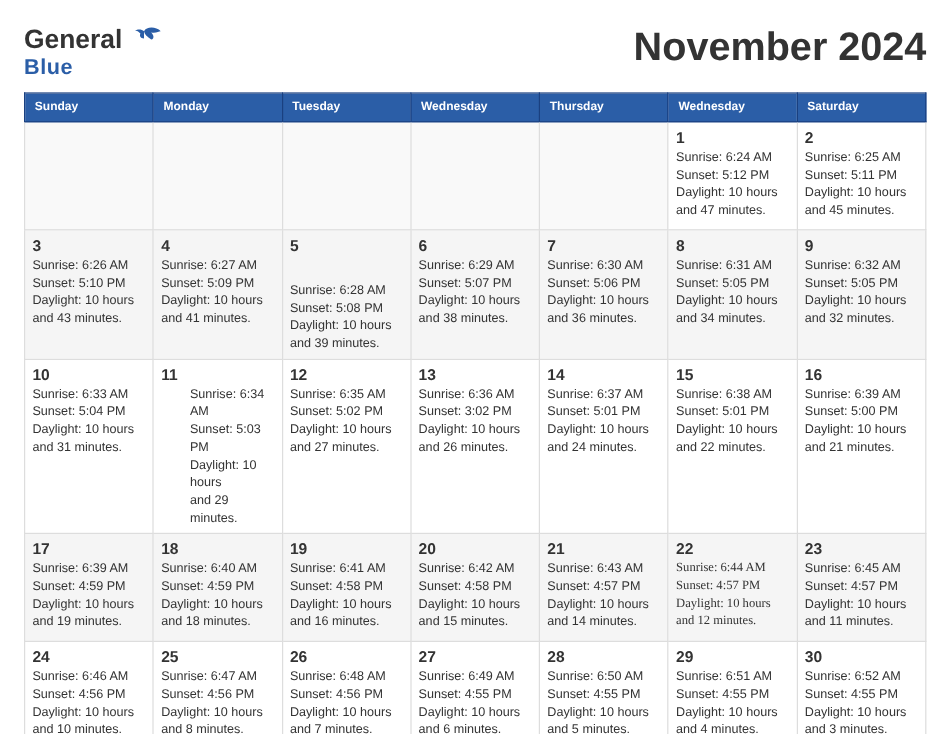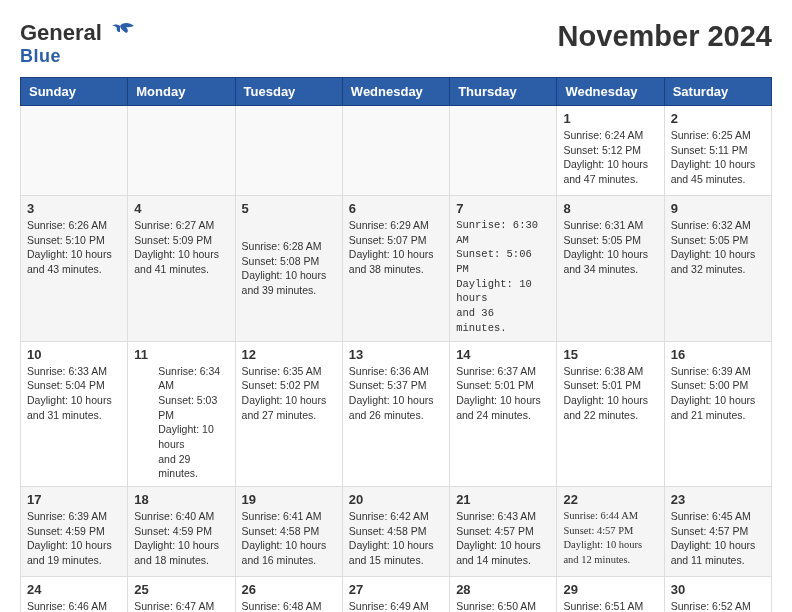--- a/index.html
+++ b/index.html
@@ -29,39 +29,39 @@
       font-size: 18px;
       font-weight: bold;
       color: #2b5ea7;
       letter-spacing: 0.5px;
       margin-top: 0;
     }
     .title-block {
       text-align: right;
     }
     .month-title {
-      font-size: 29px;
+      font-size: 33px;
       font-weight: bold;
       color: #333;
     }
     .location {
       font-size: 16px;
       color: #555;
     }
     .calendar {
       width: 100%;
       border-collapse: collapse;
       table-layout: fixed;
     }
     .calendar th {
       background: #2b5ea7;
       color: #fff;
       text-align: left;
       padding: 6px 8px;
-      font-size: 13px;
+      font-size: 10px;
       border: 1px solid #1a4080;
     }
     .calendar td {
       border: 1px solid #ddd;
       vertical-align: top;
       padding: 5px 6px;
       height: 90px;
       font-size: 11px;
       color: #333;
       background: #fff;
@@ -168,21 +168,21 @@
         </td>
         <td class="alt-row">
           <span class="day-num">6</span>
           <div class="day-info" style="white-space: pre-line;">Sunrise: 6:29 AM
 Sunset: 5:07 PM
 Daylight: 10 hours
 and 38 minutes.</div>
         </td>
         <td class="alt-row">
           <span class="day-num">7</span>
-          <div class="day-info" style="white-space: pre-line; font-family: Liberation Mono, monospace;">Sunrise: 6:30 AM
+          <div class="day-info" style="white-space: pre-line;">Sunrise: 6:30 AM
 Sunset: 5:06 PM
 Daylight: 10 hours
 and 36 minutes.</div>
         </td>
         <td class="alt-row">
           <span class="day-num">8</span>
           <div class="day-info" style="white-space: pre-line;">Sunrise: 6:31 AM
 Sunset: 5:05 PM
 Daylight: 10 hours
 and 34 minutes.</div>
@@ -213,21 +213,21 @@
         <td>
           <span class="day-num">12</span>
           <div class="day-info" style="white-space: pre-line;">Sunrise: 6:35 AM
 Sunset: 5:02 PM
 Daylight: 10 hours
 and 27 minutes.</div>
         </td>
         <td>
           <span class="day-num">13</span>
           <div class="day-info" style="white-space: pre-line;">Sunrise: 6:36 AM
-Sunset: 5:37 PM
+Sunset: 3:02 PM
 Daylight: 10 hours
 and 26 minutes.</div>
         </td>
         <td>
           <span class="day-num">14</span>
           <div class="day-info" style="white-space: pre-line;">Sunrise: 6:37 AM
 Sunset: 5:01 PM
 Daylight: 10 hours
 and 24 minutes.</div>
         </td>

